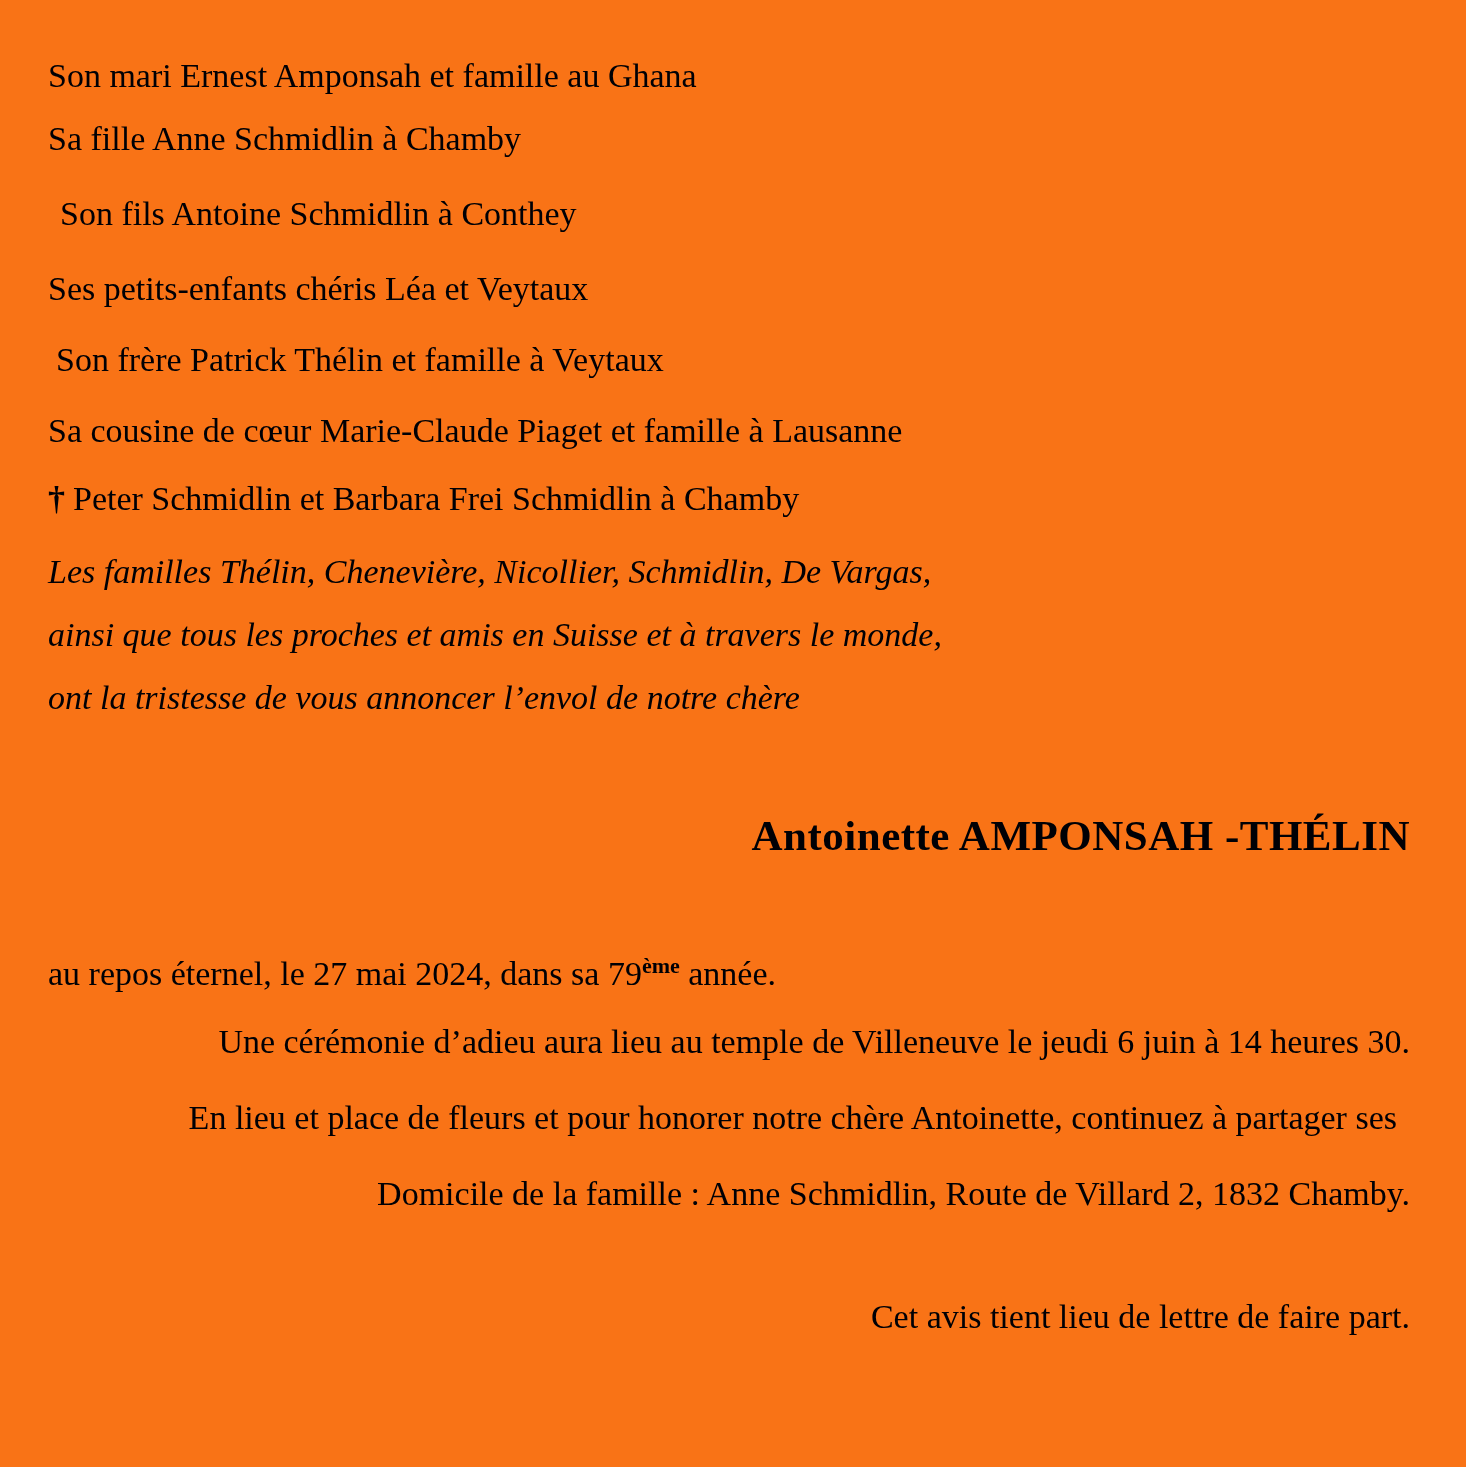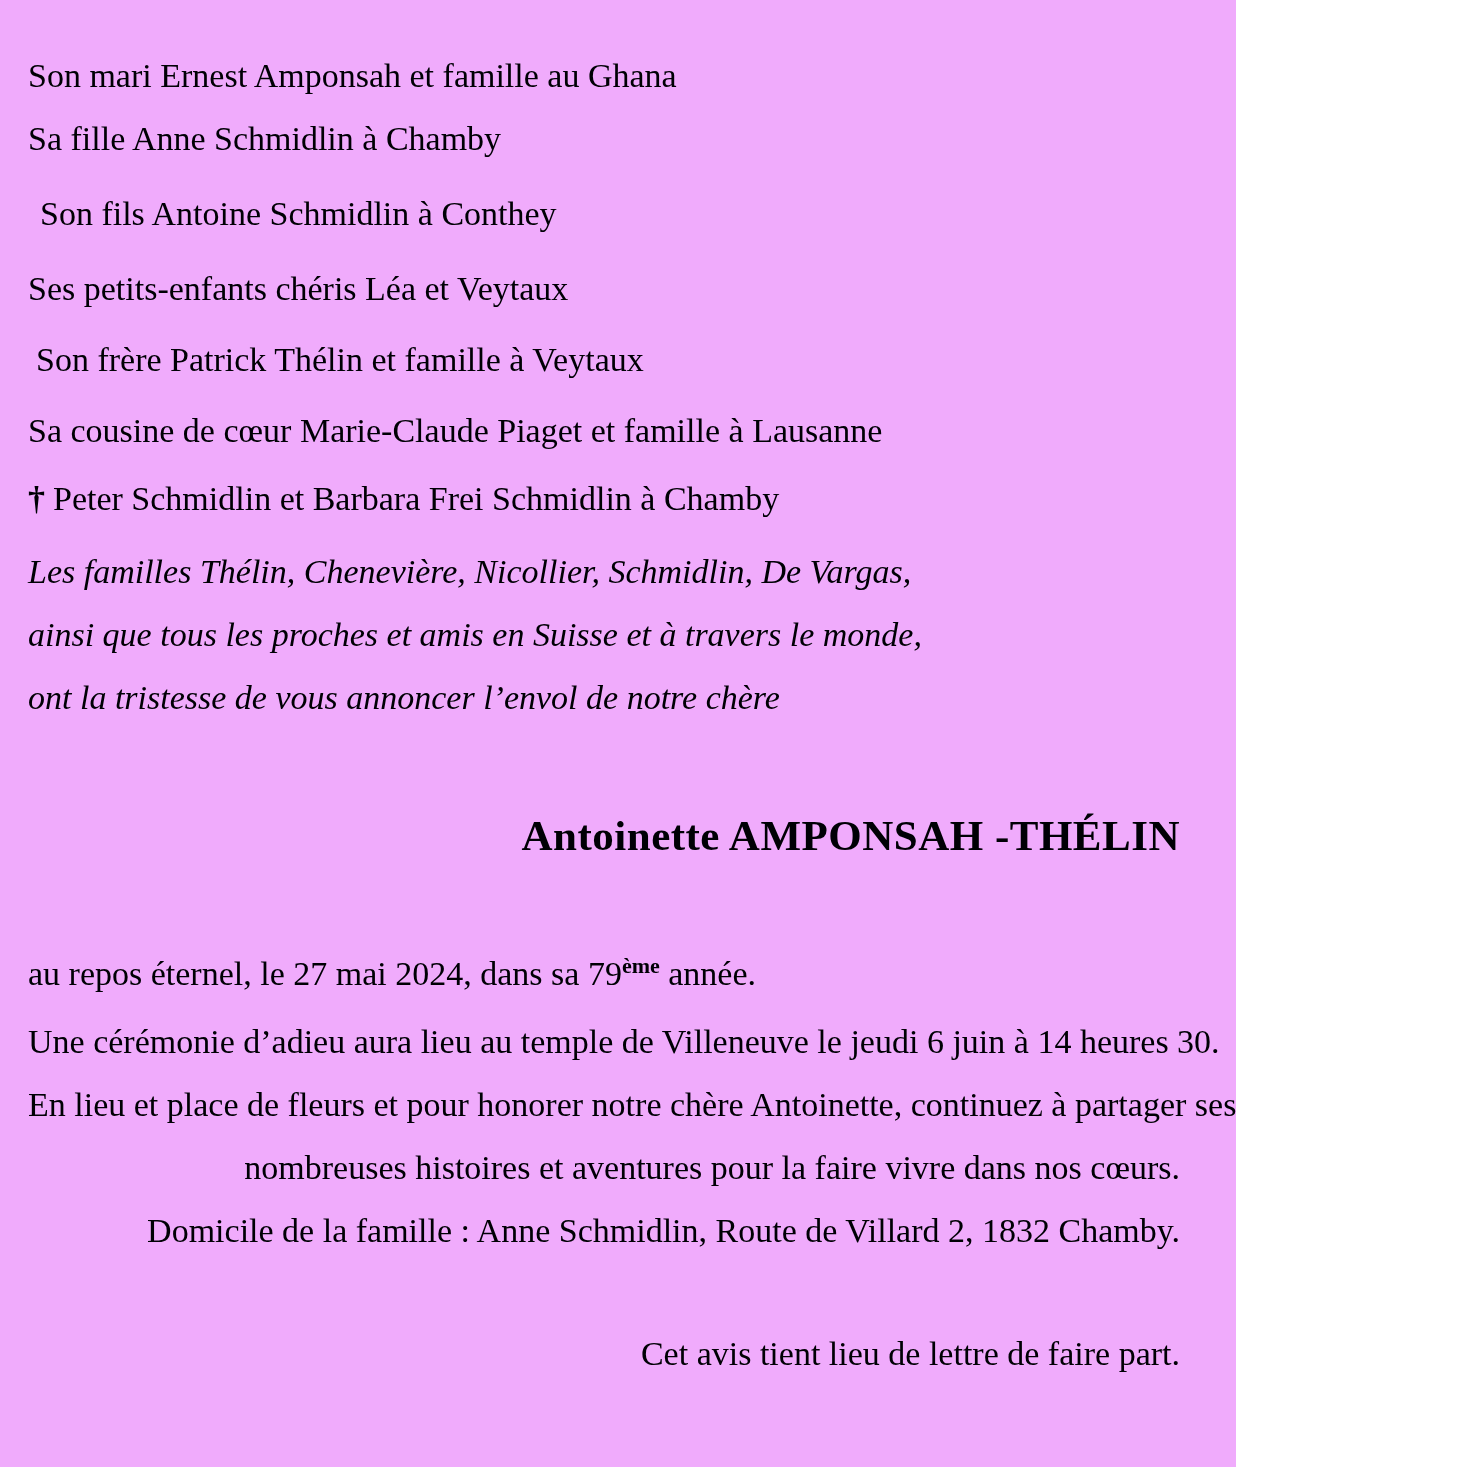--- a/index.html
+++ b/index.html
@@ -10,24 +10,24 @@
   body {
     width: 1466px;
     height: 1467px;
     overflow: hidden;
     color: #000005;
     font-family: "Liberation Serif", "DejaVu Serif", serif;
     font-size: 34px;
   }
   .page {
     box-sizing: border-box;
-    width: 1236px;
+    width: 1466px;
     height: 1467px;
-    padding: 44px 56px 0 28px;
-    background: #f0abfc;
+    padding: 44px 56px 0 48px;
+    background: #f97316;
   }
   .line {
     line-height: 63px;
     white-space: nowrap;
   }
   .dagger-line {
     margin-top: 5px;
     line-height: 63px;
     white-space: nowrap;
   }
@@ -106,22 +106,21 @@
   <h1 class="deceased-name" style="margin-bottom:0">Antoinette AMPONSAH -THÉLIN</h1>
 
   <p class="date-line" style="margin-bottom:0">
     <span>au repos éternel, le 27 mai 2024, dans sa 79</span><sup>ème</sup><span> année.</span>
   </p>
 
   <div class="details-block">
 
       <p class="line" style="margin:0">Une cérémonie d’adieu aura lieu au temple de Villeneuve le jeudi 6 juin à 14 heures 30.</p>
 
-      <p class="line" style="margin:0">En lieu et place de fleurs et pour honorer notre chère Antoinette, continuez à partager ses</p>
+      <p class="line" style="margin:13px">En lieu et place de fleurs et pour honorer notre chère Antoinette, continuez à partager ses</p>
 
-      <p class="line" style="margin:0">nombreuses histoires et aventures pour la faire vivre dans nos cœurs.</p>
 
       <p class="line" style="margin:0">Domicile de la famille : Anne Schmidlin, Route de Villard 2, 1832 Chamby.</p>
     </div>
 
   <p class="footer-line" style="margin-bottom:0">Cet avis tient lieu de lettre de faire part.</p>
 
 </div>
 
 </body></html>

